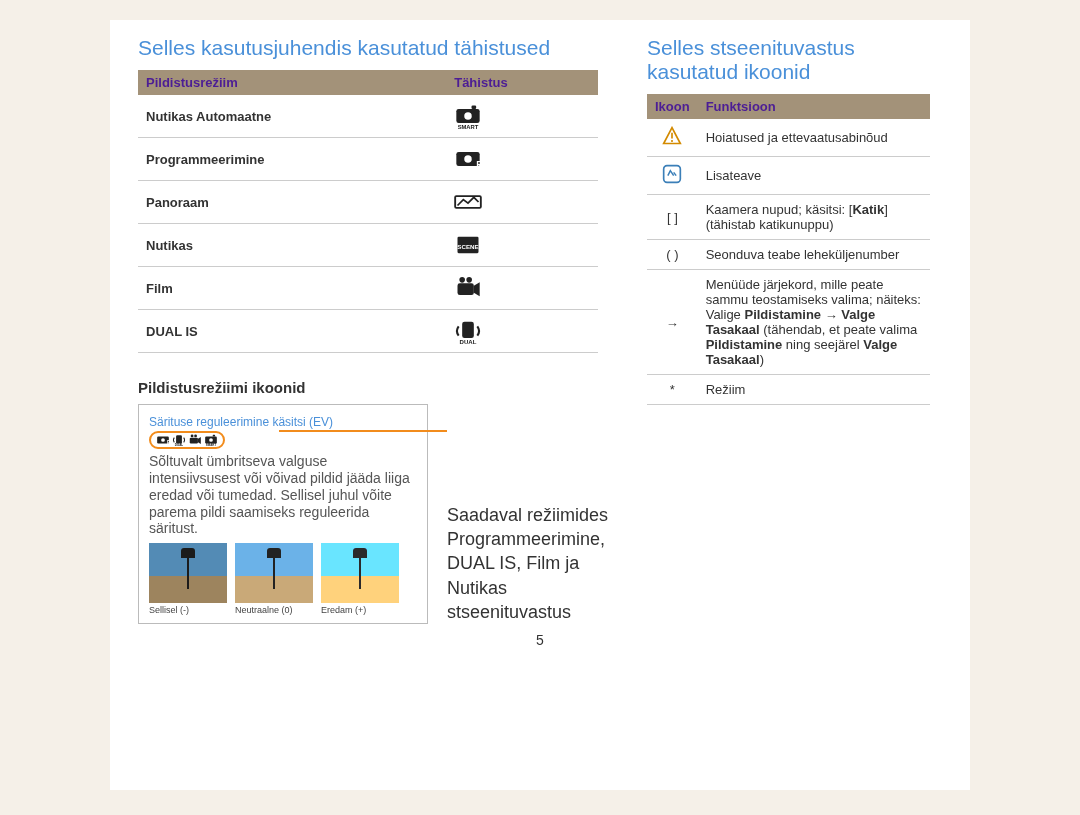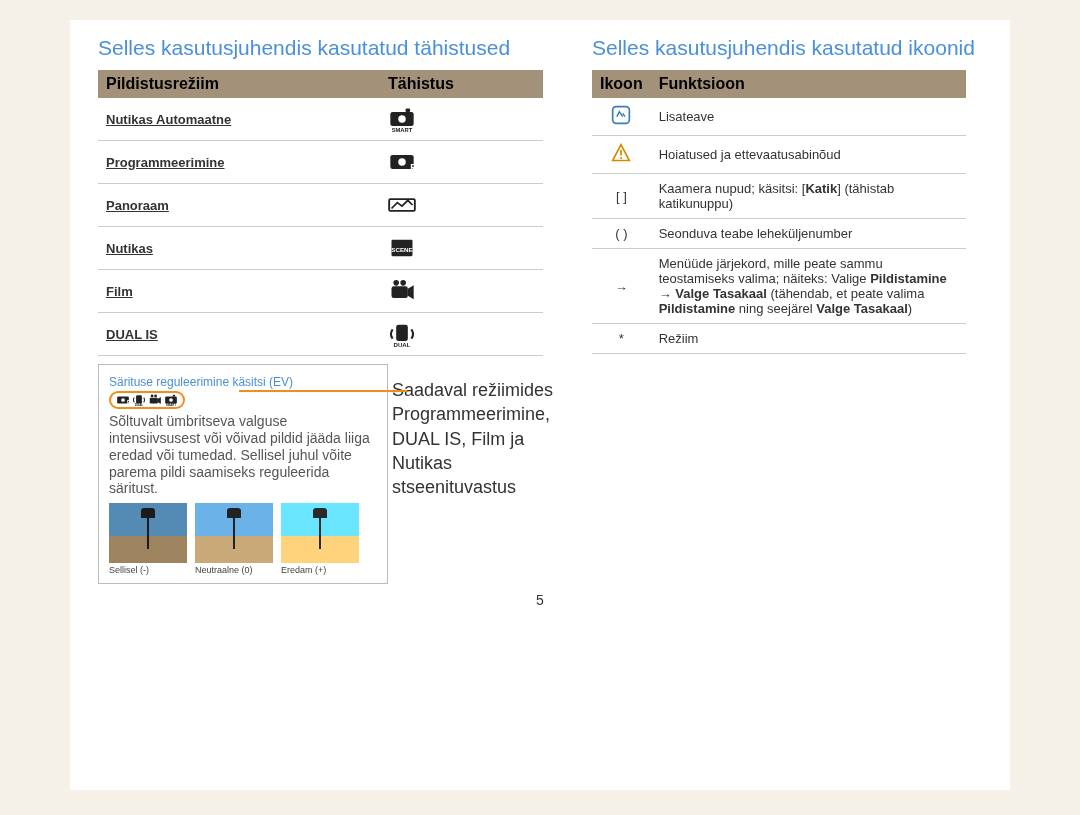--- a/index.html
+++ b/index.html
@@ -5,21 +5,21 @@
   * { box-sizing: border-box; margin: 0; padding: 0; }
   body {
     background: #f5f0e8;
     width: 1080px;
     height: 815px;
     font-family: Arial, Helvetica, sans-serif;
     color: #333;
     position: relative;
   }
   .page {
-    width: 940px;
+    width: 860px;
     margin: 20px auto 5px;
     background: #fff;
     padding: 16px 28px 10px 28px;
     min-height: 770px;
   }
   .columns {
     display: flex;
     gap: 30px;
   }
   .col { flex: 1; }
@@ -29,39 +29,39 @@
     font-size: 21px;
     margin-bottom: 10px;
   }
   table.mode-table, table.icon-table {
     width: 96%;
     border-collapse: collapse;
     font-size: 13px;
   }
   table.mode-table thead th, table.icon-table thead th {
     background: #a39279;
-    color: #000000;
+    color: #4c1d95;
     text-align: left;
     padding: 5px 8px;
     font-weight: bold;
-    font-size: 16px;
+    font-size: 13px;
   }
   table.mode-table td, table.icon-table td {
     border-bottom: 1px solid #ccc;
     padding: 7px 8px;
     vertical-align: middle;
   }
-  table.mode-table td.label { font-weight: bold; text-decoration: underline; }
+  table.mode-table td.label { font-weight: bold; }
   .ico-cell svg { vertical-align: middle; }
   .icon-table td.icon-col { text-align: center; width: 44px; }
   h3.sub { font-size: 15px; font-weight: bold; margin-top: 26px; margin-bottom: 6px; }
   p.body { font-size: 14px; line-height: 1.35; }
   .scene-inline svg { vertical-align: middle; }
   .example-label { font-weight: bold; font-size: 13px; margin-top: 22px; display: block; }
-  .example-row { display: flex; align-items: flex-start; gap: 4px; margin-top: 8px; position: relative; }
+  .example-row { display: flex; align-items: flex-end; gap: 19px; margin-top: 8px; position: relative; }
   .example-box {
     border: 1px solid #bbb;
     background: #fff;
     width: 290px;
     padding: 10px 10px 8px 10px;
     font-size: 10.5px;
     position: relative;
   }
   .example-box .title { color: #4a90d9; font-size: 12px; display: block; margin-bottom: 2px; }
   .mode-strip {
@@ -159,20 +159,21 @@
               <td class="ico-cell"><svg width="28" height="28" viewBox="0 0 24 24">
                   <rect x="7" y="4" width="10" height="14" rx="2" fill="#222"></rect>
                   <path d="M4 8 Q1 12 4 16" fill="none" stroke="#222" stroke-width="1.8"></path>
                   <path d="M20 8 Q23 12 20 16" fill="none" stroke="#222" stroke-width="1.8"></path>
                   <text x="12" y="23" font-size="5.2" text-anchor="middle" fill="#222" font-weight="bold">DUAL</text>
                 </svg></td>
             </tr>
           </tbody>
       </table>
 
+      <h3 class="sub">Pildistusrežiimi ikoonid</h3>
 
 
       <div class="example-row">
         <div class="example-box">
           <span class="title">Särituse reguleerimine käsitsi (EV)</span>
           <span class="mode-strip" id="mode-strip"><span><svg width="14" height="14" viewBox="0 0 24 24">
                   <rect x="2" y="6" width="20" height="12" rx="2" fill="#222"></rect>
                   <circle cx="12" cy="12" r="3.2" fill="#fff"></circle>
                   <text x="19" y="19" font-size="8" fill="#fff" font-weight="bold">P</text>
                 </svg></span><span><svg width="14" height="14" viewBox="0 0 24 24">
@@ -206,46 +207,46 @@
               <span class="thumb-cap">Eredam (+)</span>
             </div>
           </div>
           <div class="connector"></div>
         </div>
         <div class="side-note">Saadaval režiimides Programmeerimine, DUAL IS, Film ja Nutikas stseenituvastus</div>
       </div>
     </div>
 
     <div class="col">
-      <h2 class="blue">Selles kasutusjuhendis kasutatud ikoonid</h2>
+      <h2 class="blue">Selles stseenituvastus kasutatud ikoonid</h2>
 
       <table class="icon-table">
         <thead>
           <tr>
             <th>Ikoon</th>
             <th>Funktsioon</th>
           </tr>
         </thead>
         <tbody id="icon-table-body">
             <tr>
               <td class="icon-col"><svg width="20" height="20" viewBox="0 0 24 24">
-                  <rect x="2" y="2" width="20" height="20" rx="4" fill="none" stroke="#3b7fb8" stroke-width="2"></rect>
-                  <path d="M7 14l3-6 4 6M14 10l3 4" fill="none" stroke="#3b7fb8" stroke-width="1.8"></path>
-                </svg></td>
-              <td>Lisateave</td>
-            </tr>
-            <tr>
-              <td class="icon-col"><svg width="20" height="20" viewBox="0 0 24 24">
                   <polygon points="12,2 22,21 2,21" fill="none" stroke="#d38a00" stroke-width="2"></polygon>
                   <line x1="12" y1="8" x2="12" y2="15" stroke="#d38a00" stroke-width="2"></line>
                   <circle cx="12" cy="18" r="1.3" fill="#d38a00"></circle>
                 </svg></td>
               <td>Hoiatused ja ettevaatusabinõud</td>
             </tr>
             <tr>
+              <td class="icon-col"><svg width="20" height="20" viewBox="0 0 24 24">
+                  <rect x="2" y="2" width="20" height="20" rx="4" fill="none" stroke="#3b7fb8" stroke-width="2"></rect>
+                  <path d="M7 14l3-6 4 6M14 10l3 4" fill="none" stroke="#3b7fb8" stroke-width="1.8"></path>
+                </svg></td>
+              <td>Lisateave</td>
+            </tr>
+            <tr>
               <td class="icon-col">[ ]</td>
               <td><span>Kaamera nupud; käsitsi: [</span><b>Katik</b><span>] (tähistab katikunuppu)</span></td>
             </tr>
             <tr>
               <td class="icon-col">( )</td>
               <td>Seonduva teabe leheküljenumber</td>
             </tr>
             <tr>
               <td class="icon-col">→</td>
               <td><span>Menüüde järjekord, mille peate sammu teostamiseks valima; näiteks: Valige </span><b>Pildistamine</b><span> → </span><b>Valge Tasakaal</b><span> (tähendab, et peate valima </span><b>Pildistamine</b><span> ning seejärel </span><b>Valge Tasakaal</b><span>)</span></td>

